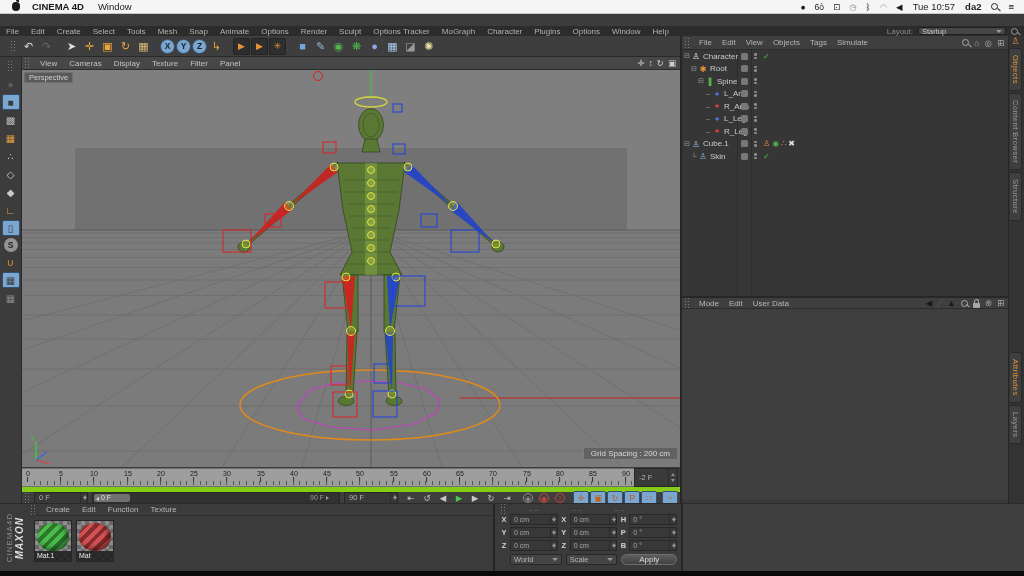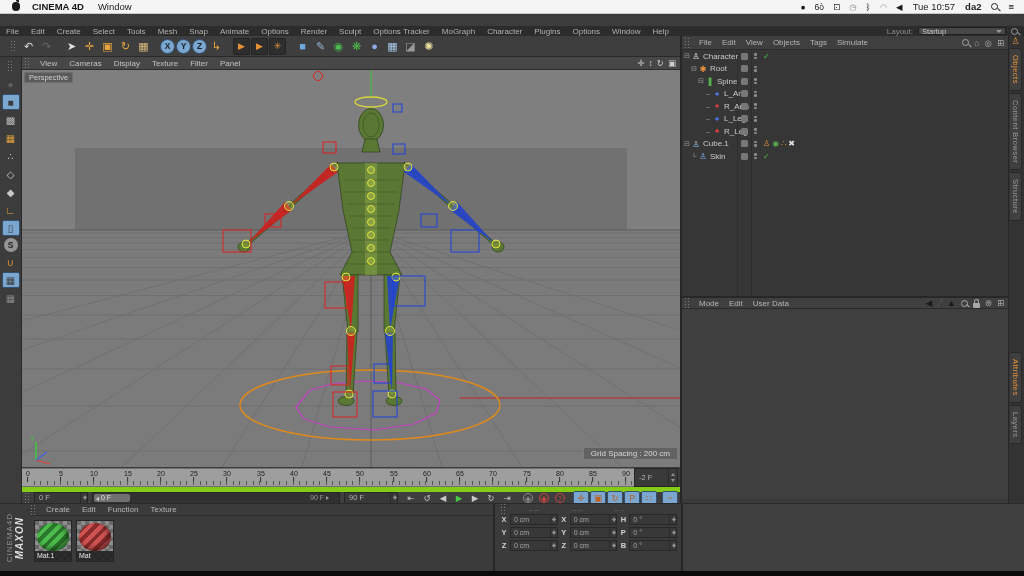--- a/index.html
+++ b/index.html
@@ -973,18 +973,29 @@
               <span>0 cm</span>
               <span class="stp"></span>
             </span>
     <b>B</b>
     <span class="cfield">
               <span>0 °</span>
               <span class="stp"></span>
             </span>
   </div>
 </div>
+      <div class="cbot">
+        <span class="csel">
+          <span>World</span>
+            <span class="dn-arrow"></span>
+        </span>
+        <span class="csel">
+          <span>Scale</span>
+            <span class="dn-arrow"></span>
+        </span>
+        <span class="applybtn">Apply</span>
+      </div>
     </div>
     <div class="bempty"></div>
   </div>
 
   <div class="blackbar"></div>
 </div>
 
 </body></html>

